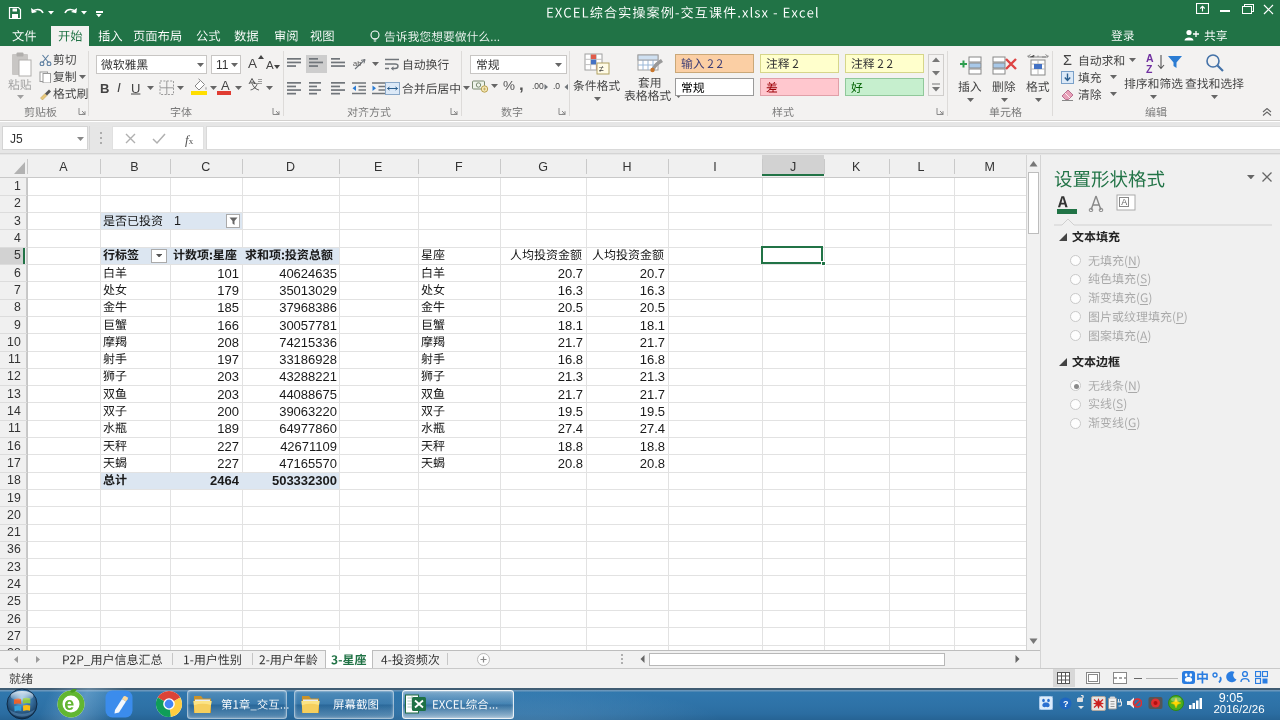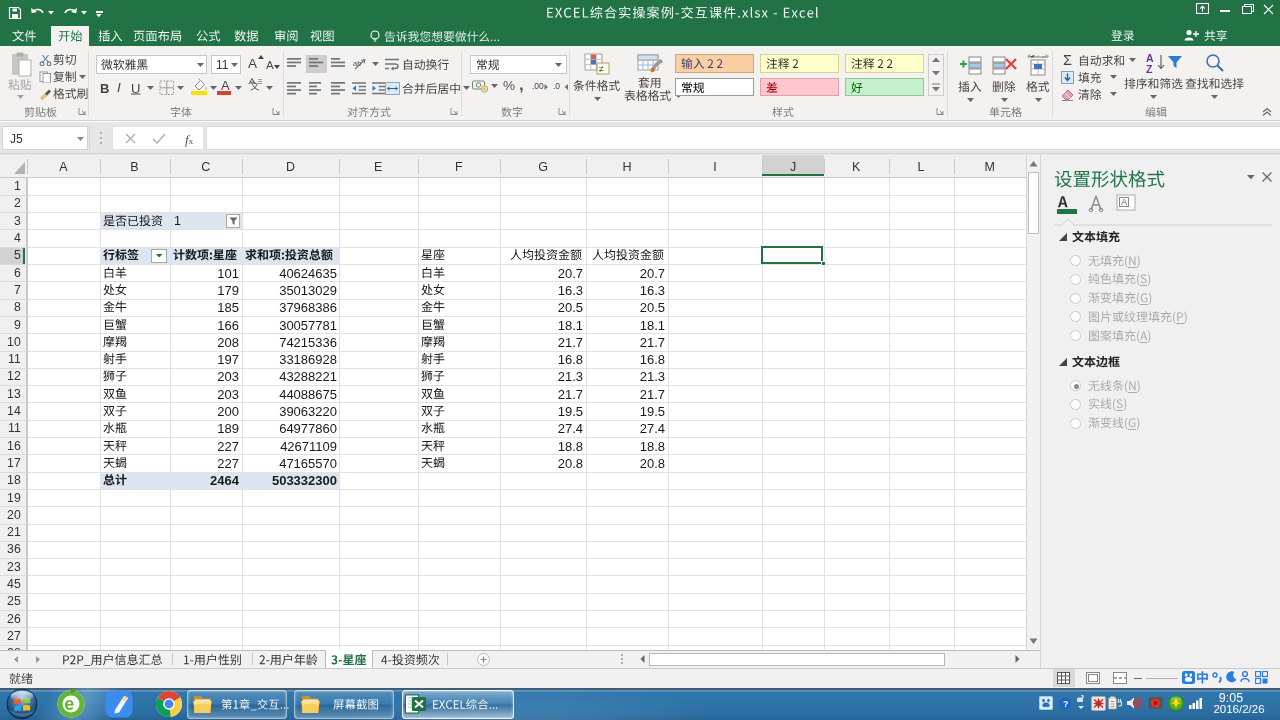--- a/index.html
+++ b/index.html
@@ -980,21 +980,21 @@
 <div style="position:absolute;left:20.8px;top:497.5500000000002px;transform:translate(-100%,-50%);font-family:&quot;Liberation Sans&quot;,sans-serif;font-size:12.3px;font-weight:normal;color:#333;white-space:nowrap;line-height:1;">19</div>
 <div style="position:absolute;left:0px;top:488.9000000000002px;width:27.3px;height:1px;background:#dcdcdc"></div>
 <div style="position:absolute;left:20.8px;top:514.8500000000003px;transform:translate(-100%,-50%);font-family:&quot;Liberation Sans&quot;,sans-serif;font-size:12.3px;font-weight:normal;color:#333;white-space:nowrap;line-height:1;">20</div>
 <div style="position:absolute;left:0px;top:506.2000000000002px;width:27.3px;height:1px;background:#dcdcdc"></div>
 <div style="position:absolute;left:20.8px;top:532.1500000000002px;transform:translate(-100%,-50%);font-family:&quot;Liberation Sans&quot;,sans-serif;font-size:12.3px;font-weight:normal;color:#333;white-space:nowrap;line-height:1;">21</div>
 <div style="position:absolute;left:0px;top:523.5000000000002px;width:27.3px;height:1px;background:#dcdcdc"></div>
 <div style="position:absolute;left:20.8px;top:549.4500000000002px;transform:translate(-100%,-50%);font-family:&quot;Liberation Sans&quot;,sans-serif;font-size:12.3px;font-weight:normal;color:#333;white-space:nowrap;line-height:1;">36</div>
 <div style="position:absolute;left:0px;top:540.8000000000002px;width:27.3px;height:1px;background:#dcdcdc"></div>
 <div style="position:absolute;left:20.8px;top:566.7500000000001px;transform:translate(-100%,-50%);font-family:&quot;Liberation Sans&quot;,sans-serif;font-size:12.3px;font-weight:normal;color:#333;white-space:nowrap;line-height:1;">23</div>
 <div style="position:absolute;left:0px;top:558.1000000000001px;width:27.3px;height:1px;background:#dcdcdc"></div>
-<div style="position:absolute;left:20.8px;top:584.0500000000001px;transform:translate(-100%,-50%);font-family:&quot;Liberation Sans&quot;,sans-serif;font-size:12.3px;font-weight:normal;color:#333;white-space:nowrap;line-height:1;">45</div>
+<div style="position:absolute;left:20.8px;top:584.0500000000001px;transform:translate(-100%,-50%);font-family:&quot;Liberation Sans&quot;,sans-serif;font-size:12.3px;font-weight:normal;color:#333;white-space:nowrap;line-height:1;">24</div>
 <div style="position:absolute;left:0px;top:575.4000000000001px;width:27.3px;height:1px;background:#dcdcdc"></div>
 <div style="position:absolute;left:20.8px;top:601.35px;transform:translate(-100%,-50%);font-family:&quot;Liberation Sans&quot;,sans-serif;font-size:12.3px;font-weight:normal;color:#333;white-space:nowrap;line-height:1;">25</div>
 <div style="position:absolute;left:0px;top:592.7px;width:27.3px;height:1px;background:#dcdcdc"></div>
 <div style="position:absolute;left:20.8px;top:618.65px;transform:translate(-100%,-50%);font-family:&quot;Liberation Sans&quot;,sans-serif;font-size:12.3px;font-weight:normal;color:#333;white-space:nowrap;line-height:1;">26</div>
 <div style="position:absolute;left:0px;top:610.0px;width:27.3px;height:1px;background:#dcdcdc"></div>
 <div style="position:absolute;left:20.8px;top:635.9499999999999px;transform:translate(-100%,-50%);font-family:&quot;Liberation Sans&quot;,sans-serif;font-size:12.3px;font-weight:normal;color:#333;white-space:nowrap;line-height:1;">27</div>
 <div style="position:absolute;left:0px;top:627.3px;width:27.3px;height:1px;background:#dcdcdc"></div>
 <div style="position:absolute;left:20.8px;top:653.2499999999999px;transform:translate(-100%,-50%);font-family:&quot;Liberation Sans&quot;,sans-serif;font-size:12.3px;font-weight:normal;color:#333;white-space:nowrap;line-height:1;">28</div>
 <div style="position:absolute;left:0px;top:644.5999999999999px;width:27.3px;height:1px;background:#dcdcdc"></div>
 <div style="position:absolute;left:27.3px;top:194.8px;width:998.7px;height:1px;background:#e2e2e2"></div>

